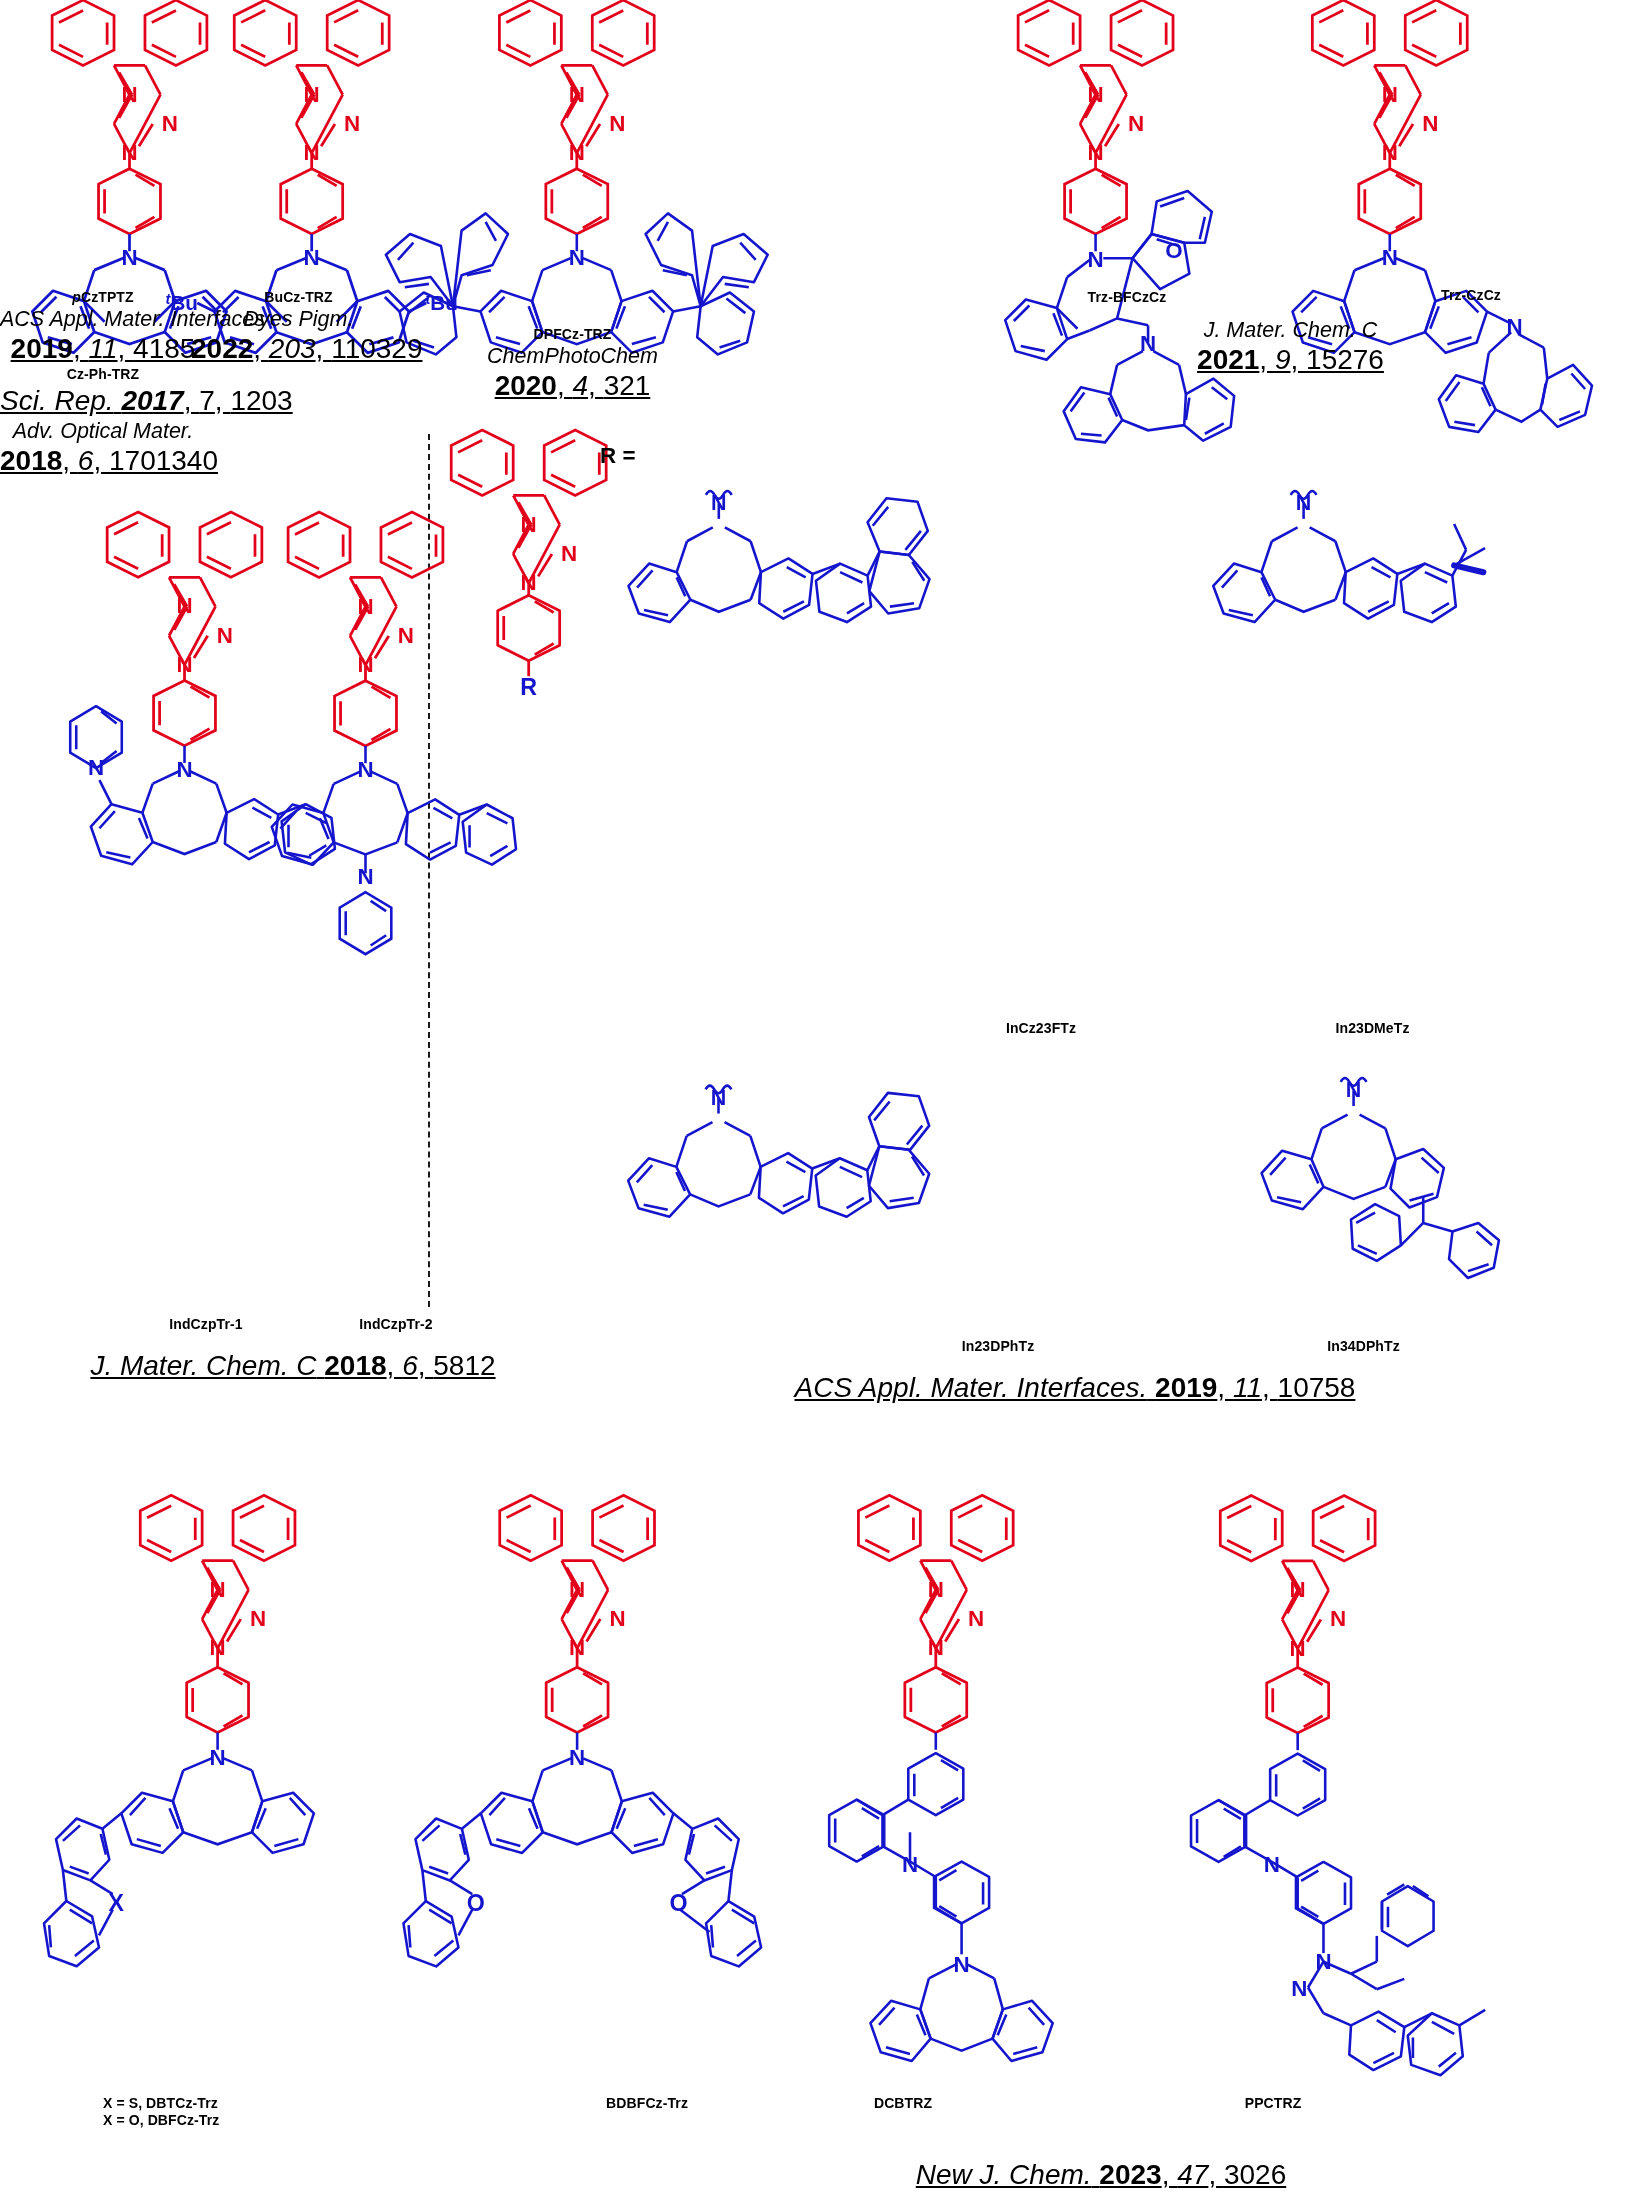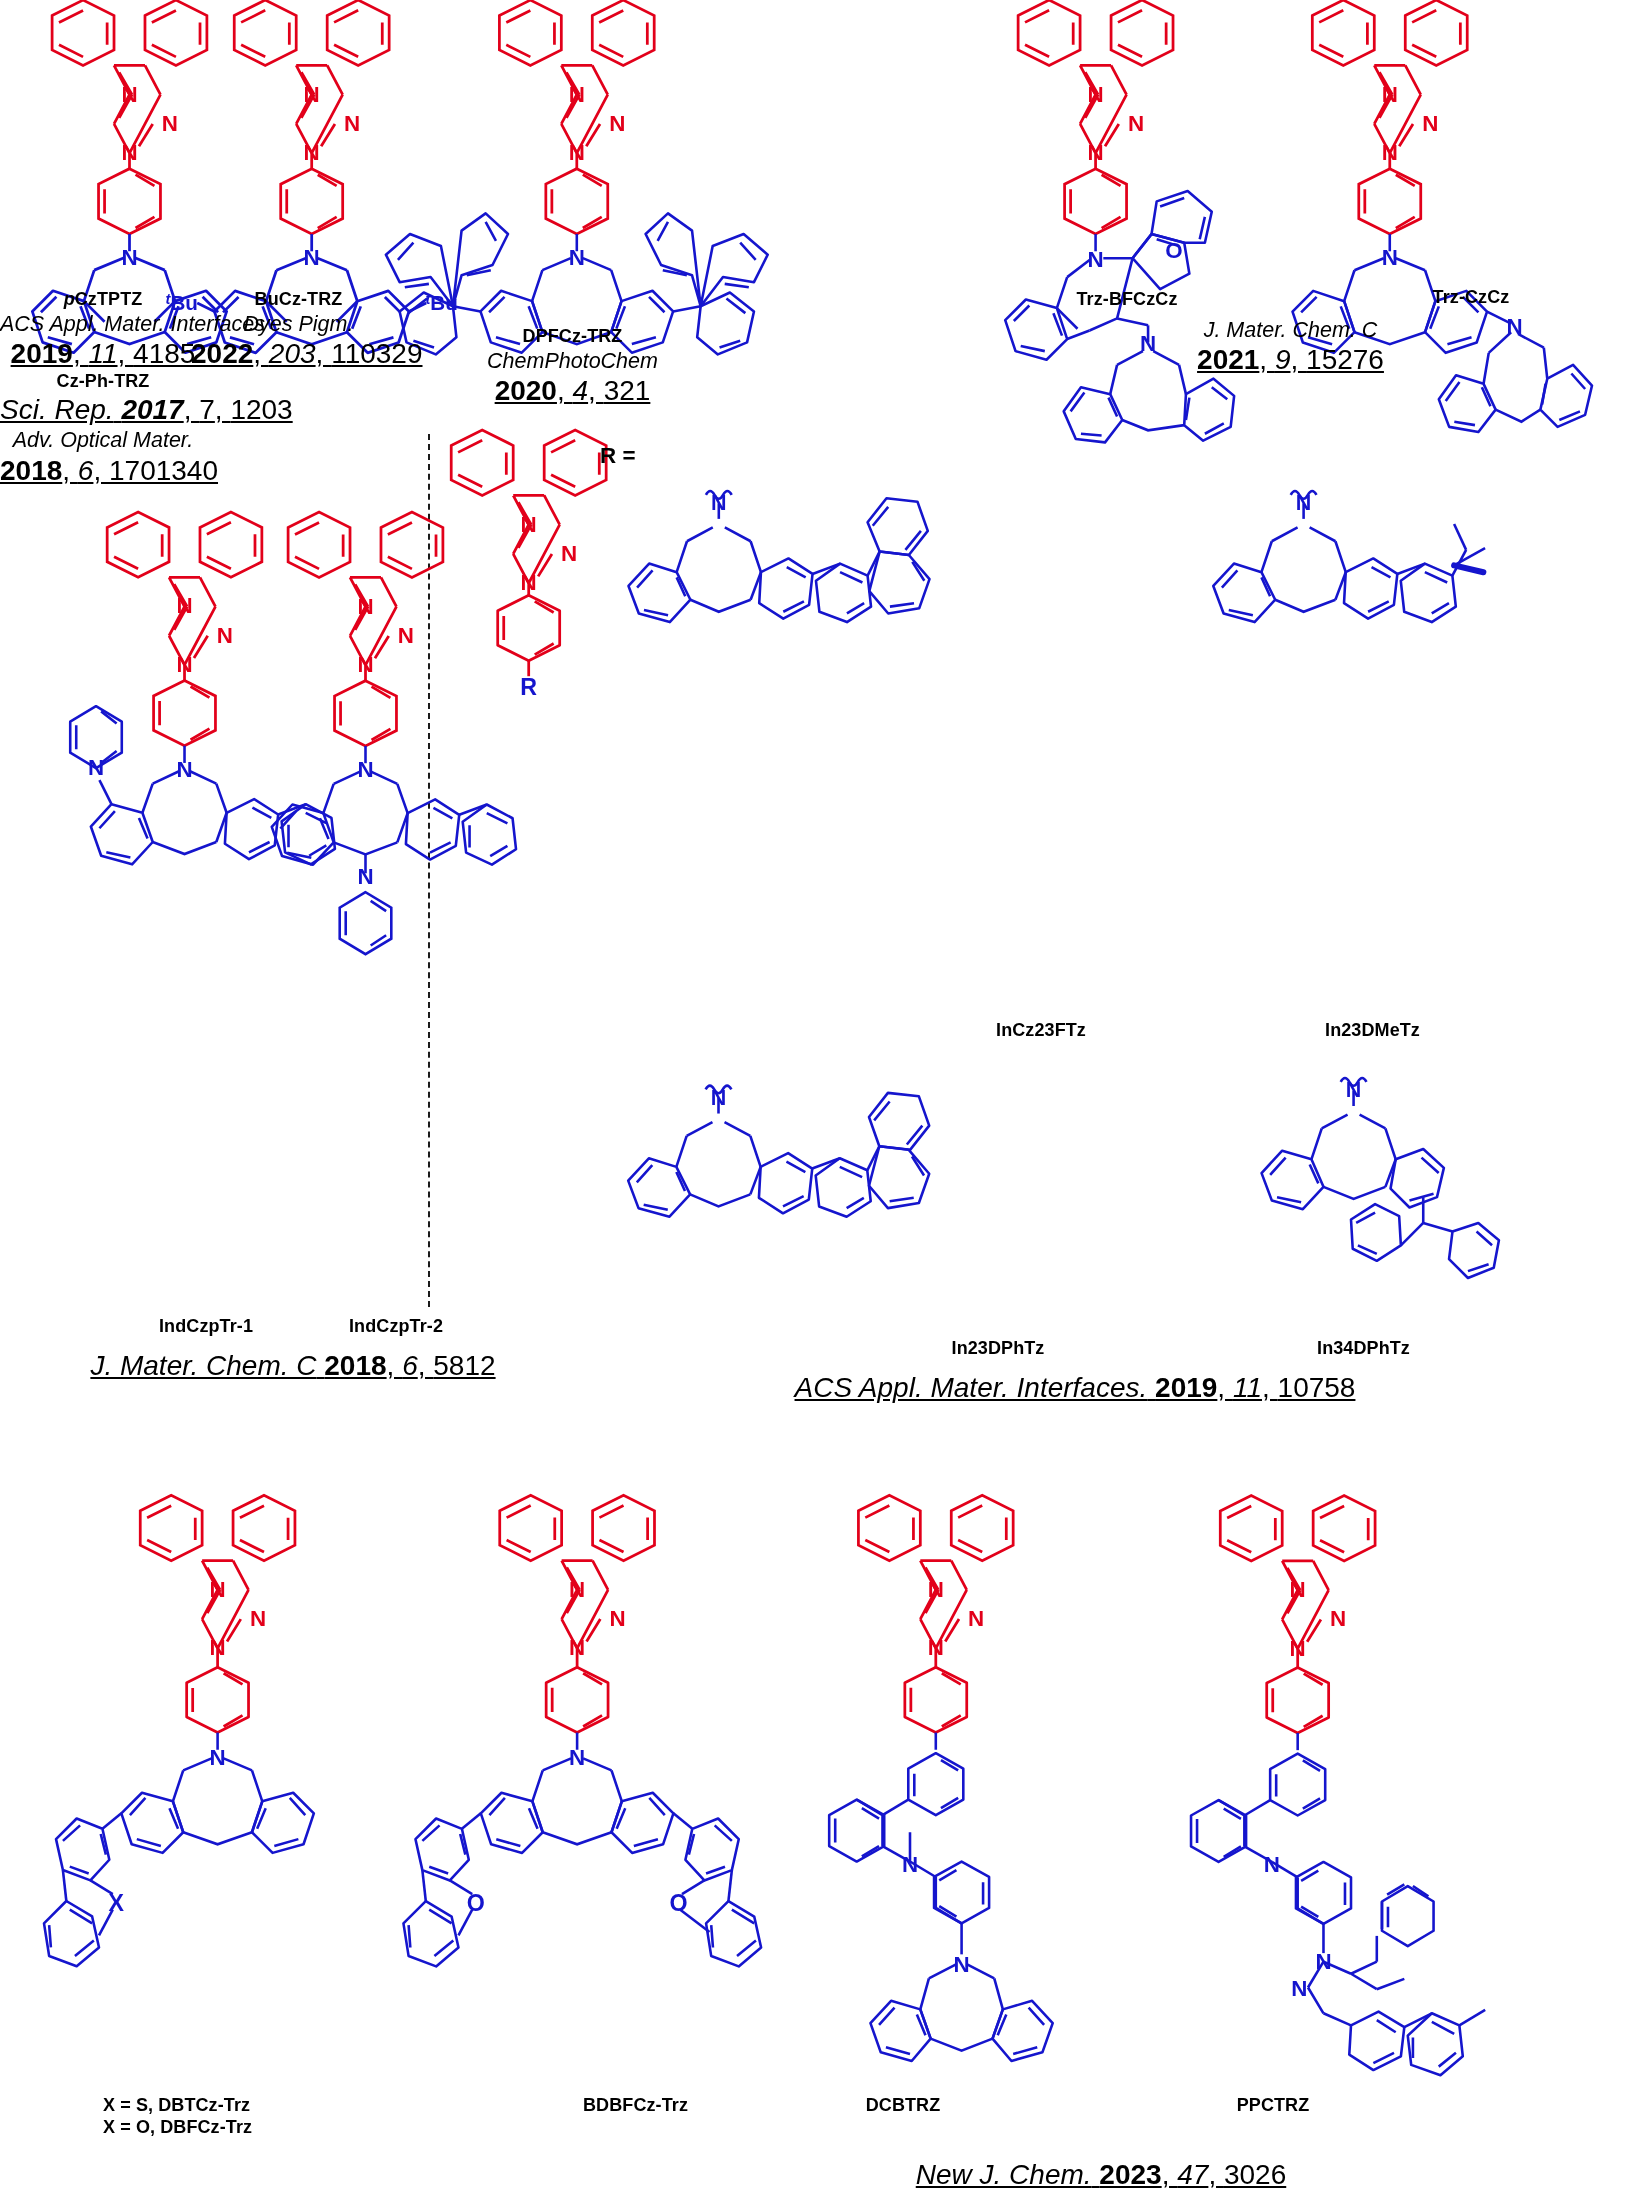--- a/index.html
+++ b/index.html
@@ -3,21 +3,21 @@
 <meta charset="utf-8">
 <style>
   html,body{margin:0;padding:0;background:#ffffff;}
   body{
     width:1653px;height:2203px;position:relative;overflow:hidden;
     font-family:"Liberation Sans","DejaVu Sans",sans-serif;
     color:#000;
   }
   .fig{position:absolute;left:0;top:0;width:1653px;height:2203px;}
   .cap{position:absolute;text-align:center;line-height:1.22;}
-  .cap .name{font-weight:bold;font-size:18px;letter-spacing:0.1px;white-space:nowrap;}
+  .cap .name{font-weight:bold;font-size:14px;letter-spacing:0.1px;white-space:nowrap;}
   .cap .jrn{font-style:italic;font-size:21.5px;white-space:nowrap;}
   .cap .ref{font-size:28px;white-space:nowrap;text-decoration:underline;}
   .cap .ref b{font-weight:bold;}
   .cap .ref i{font-style:italic;}
   .cap .name i{font-style:italic;}
   .rlabel{position:absolute;font-weight:bold;font-size:22.4px;}
   .divider{position:absolute;border-left:2.6px dashed #1a1a1a;}
   svg{display:block;overflow:visible;}
   .mol{position:absolute;}
   text{font-family:"Liberation Sans","DejaVu Sans",sans-serif;font-weight:bold;}

